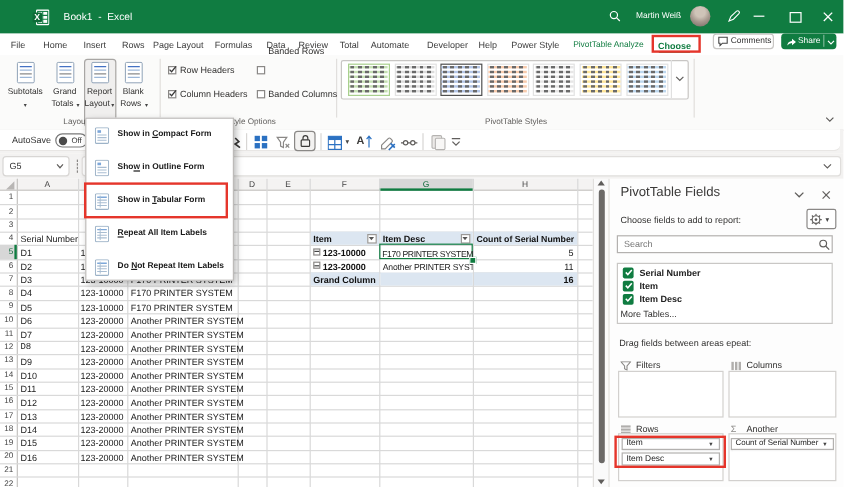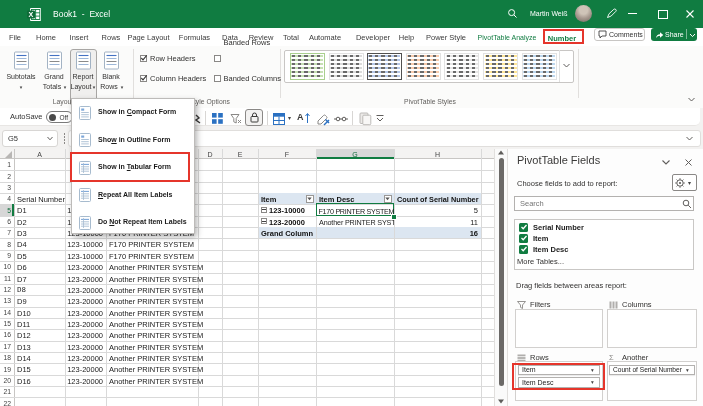--- a/index.html
+++ b/index.html
@@ -51,21 +51,21 @@
 <div class="tx" style="left:148.5px;top:33px;transform:translateX(-50%);font-size:7.5px;color:#3b3b3b;">Page Layout</div>
 <div class="tx" style="left:194.5px;top:33px;transform:translateX(-50%);font-size:7.5px;color:#3b3b3b;">Formulas</div>
 <div class="tx" style="left:230px;top:33px;transform:translateX(-50%);font-size:7.5px;color:#3b3b3b;">Data</div>
 <div class="tx" style="left:261px;top:33px;transform:translateX(-50%);font-size:7.5px;color:#3b3b3b;">Review</div>
 <div class="tx" style="left:291px;top:33px;transform:translateX(-50%);font-size:7.5px;color:#3b3b3b;">Total</div>
 <div class="tx" style="left:325px;top:33px;transform:translateX(-50%);font-size:7.5px;color:#3b3b3b;">Automate</div>
 <div class="tx" style="left:373px;top:33px;transform:translateX(-50%);font-size:7.5px;color:#3b3b3b;">Developer</div>
 <div class="tx" style="left:406.5px;top:33px;transform:translateX(-50%);font-size:7.5px;color:#3b3b3b;">Help</div>
 <div class="tx" style="left:446px;top:33px;transform:translateX(-50%);font-size:7.5px;color:#3b3b3b;">Power Style</div>
 <div class="tx" style="left:507px;top:33.5px;transform:translateX(-50%);font-size:7px;color:#107C41;">PivotTable Analyze</div>
-<div class="tx" style="left:562px;top:33.5px;transform:translateX(-50%);font-size:7.5px;font-weight:bold;color:#107C41;">Number</div>
+<div class="tx" style="left:562px;top:33.5px;transform:translateX(-50%);font-size:7.5px;font-weight:bold;color:#107C41;">Choose</div>
 <div class="abs" style="left:549px;top:42.5px;width:26px;height:1.5px;background:#107C41;"></div>
 <div class="abs" style="left:543px;top:28.5px;width:41px;height:15.5px;border:2px solid #e5352b;box-sizing:border-box;"></div>
 <div class="abs" style="left:594px;top:27.5px;width:51px;height:13px;border:1px solid #c8c6c4;border-radius:3px;background:#fff;box-sizing:border-box;"></div>
 <div class="abs" style="left:598px;top:30px;">
       <svg width="9" height="9" viewBox="0 0 9 9">
         <path d="M1 1 h7 v5 h-4 l-2 2 v-2 h-1 z" fill="none" stroke="#444" stroke-width="0.9"></path>
       </svg>
     </div>
 <div class="tx" style="left:609px;top:30.5px;font-size:7px;color:#333;">Comments</div>
 <div class="abs" style="left:651px;top:27.5px;width:46px;height:13px;border-radius:3px;background:#107C41;"></div>
@@ -570,21 +570,21 @@
     </div>
 <div class="tx" style="left:533px;top:234.0px;font-size:7.5px;font-weight:bold;color:#222;">Item</div>
 <div class="abs" style="left:519px;top:244.5px;width:9px;height:9px;background:#107C41;border-radius:1.5px;"></div>
 <div class="abs" style="left:519.5px;top:244.5px;">
       <svg width="8" height="8" viewBox="0 0 8 8">
         <path d="M1.5 4 L3.2 5.8 L6.5 2" fill="none" stroke="#fff" stroke-width="1.3"></path>
       </svg>
     </div>
 <div class="tx" style="left:533px;top:245.0px;font-size:7.5px;font-weight:bold;color:#222;">Item Desc</div>
 <div class="tx" style="left:517px;top:257px;font-size:7.5px;color:#323130;">More Tables...</div>
-<div class="tx" style="left:516px;top:281px;font-size:7.5px;color:#323130;">Drag fields between areas report:</div>
+<div class="tx" style="left:516px;top:281px;font-size:7.5px;color:#323130;">Drag fields between areas epeat:</div>
 <div class="tx" style="left:530px;top:300px;font-size:7.5px;color:#323130;">Filters</div>
 <div class="tx" style="left:517px;top:300px;font-size:7.5px;color:#8a8886;"></div>
 <div class="abs" style="left:517px;top:301px;">
       <svg width="9" height="8" viewBox="0 0 9 8">
         <path d="M0.5 0.5 H8.5 L5.5 4 V7.5 L3.5 6.3 V4 Z" fill="none" stroke="#8a8886" stroke-width="0.9"></path>
       </svg>
     </div>
 <div class="tx" style="left:622px;top:300px;font-size:7.5px;color:#323130;">Columns</div>
 <div class="tx" style="left:609px;top:300px;font-size:7.5px;color:#8a8886;"></div>
 <div class="abs" style="left:609px;top:301px;">

